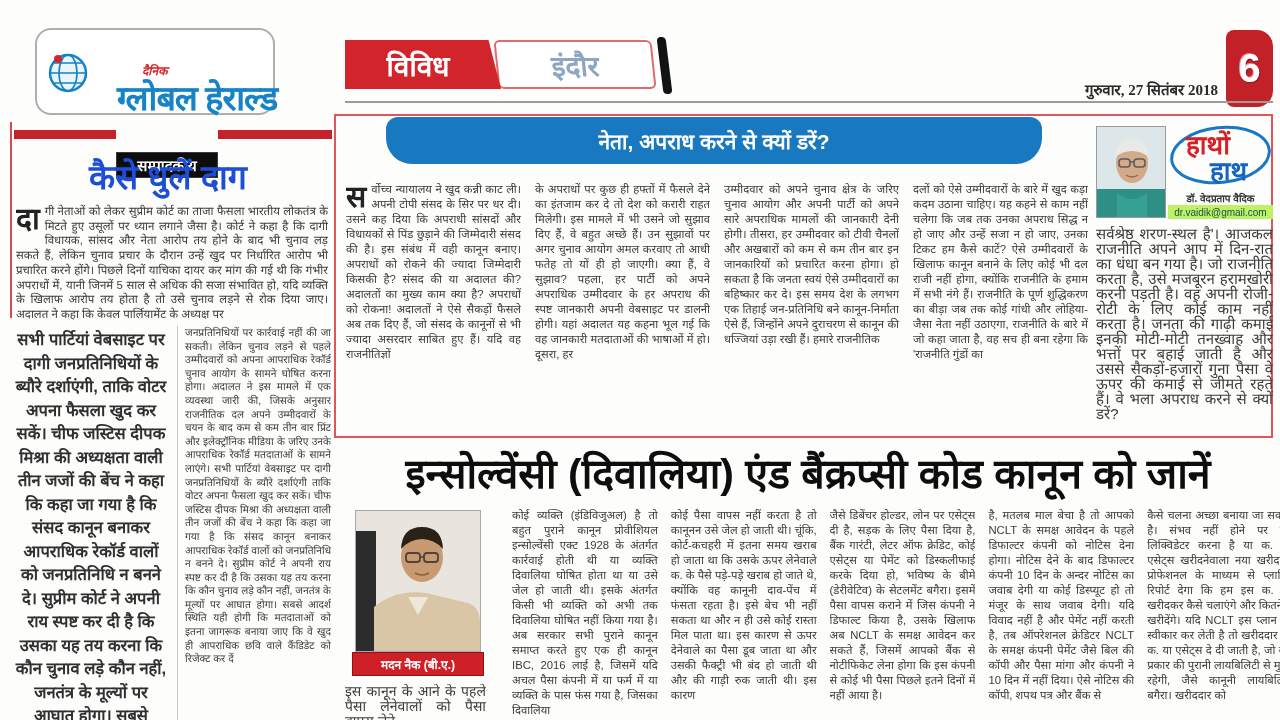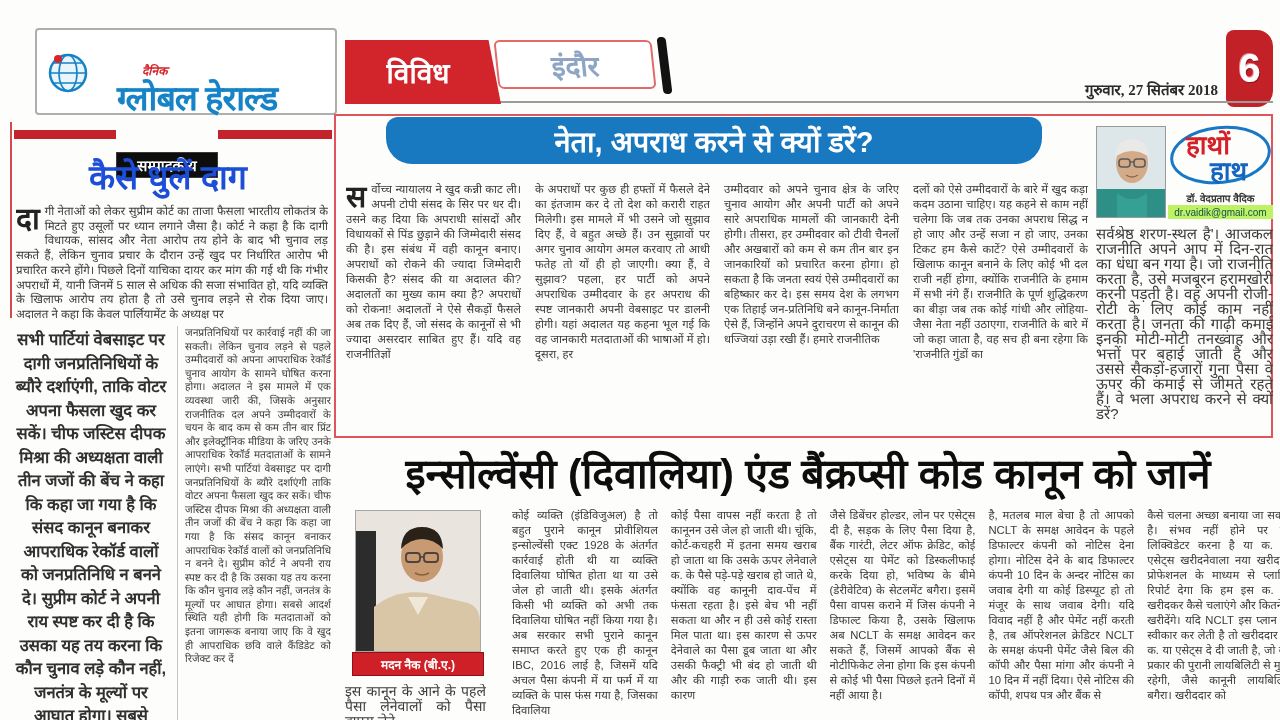--- a/index.html
+++ b/index.html
@@ -1,28 +1,28 @@
 <!DOCTYPE html>
 <html><head>
 <meta charset="utf-8">
 <style>
   * { margin:0; padding:0; box-sizing:border-box; }
   html,body { width:1280px; height:720px; overflow:hidden; background:#fdfdfb;
               font-family:"Liberation Sans", sans-serif; }
   .abs { position:absolute; }
 
   
-  #masthead-box { left:35px; top:28px; width:302px; height:87px; background:#fff;
-    border:2px solid #aeaeae; border-radius:4px; }
+  #masthead-box { left:35px; top:28px; width:240px; height:87px; background:#fff;
+    border:2px solid #aeaeae; border-radius:16px; }
   #brand-prefix { left:105px; top:32px; font-size:12px; font-weight:bold; color:#d3262c;
     font-style:italic; }
   #brand-name { left:80px; top:44px; width:240px; font-size:34px; font-weight:bold;
     color:#1583c5; letter-spacing:-1px; white-space:nowrap; text-shadow:0 0 1px #9fcbe8; }
   #globe-icon { left:44px; top:44px; }
-  #section-tab { left:345px; top:40px; width:156px; height:64px; background:#d1242b;
+  #section-tab { left:345px; top:40px; width:156px; height:49px; background:#d1242b;
     color:#fff; font-size:28px; font-weight:bold; display:flex; align-items:center;
     justify-content:center; clip-path:polygon(0 0,92% 0,100% 100%,0 100%); z-index:3;
     padding-right:10px;text-align:right; }
   #city-tab { left:496px; top:40px; width:158px; height:49px; background:#fff;
     border:2px solid #e26a6a; border-radius:6px; transform:skewX(6deg);
     color:#8ea6c4; font-size:28px; font-weight:bold; display:flex; align-items:center;
     justify-content:center; z-index:2; }
   #masthead-slash { left:660px; top:37px; width:9px; height:57px; background:#121212;
     transform:skewX(7deg); border-radius:4px; z-index:1; }
   #page-ribbon { left:1226px; top:30px; width:47px; height:77px; background:#c32128;
@@ -49,21 +49,21 @@
     margin:0 5px 0 0; }
   #editorial-pullquote { left:14px; top:328px; width:154px; height:392px; font-size:16.5px;
     line-height:23.5px; font-weight:600; color:#303030; text-align:center; overflow:hidden; }
   #editorial-divider { left:177px; top:326px; width:1px; height:394px; background:#c5c5c5; }
   #editorial-col-right { left:185px; top:326px; width:146px; height:394px; font-size:10.3px;
     line-height:13.6px; text-align:justify; color:#3c3c3c; overflow:hidden; }
 
   
   #lead-frame { left:334px; top:114px; width:939px; height:324px; border:2px solid #e0555c; }
   #lead-headline-box { left:386px; top:117px; width:656px; height:47px; background:#1878c0;
-    border-radius:12px 12px 26px 26px; color:#fff; font-size:29px; font-weight:bold;
+    border-radius:12px 12px 26px 26px; color:#fff; font-size:21px; font-weight:bold;
     display:flex; align-items:center; justify-content:center; white-space:nowrap;
     overflow:hidden; z-index:2; }
   #lead-body { left:346px; top:182px; width:742px; height:250px; display:flex; gap:14px; }
   .news-col { flex:1; font-size:11.3px; line-height:15px; text-align:justify; color:#3b3b3b;
     overflow:hidden; }
   #author-photo { left:1096px; top:126px; width:70px; height:92px; border:1px solid #9a9a9a;
     overflow:hidden; }
   #byline-logo { left:1170px; top:122px; width:103px; height:66px; }
   #logo-ellipse { left:0px; top:4px; width:101px; height:58px; border:3px solid #1778c5;
     border-radius:50%; transform:rotate(-6deg); }

